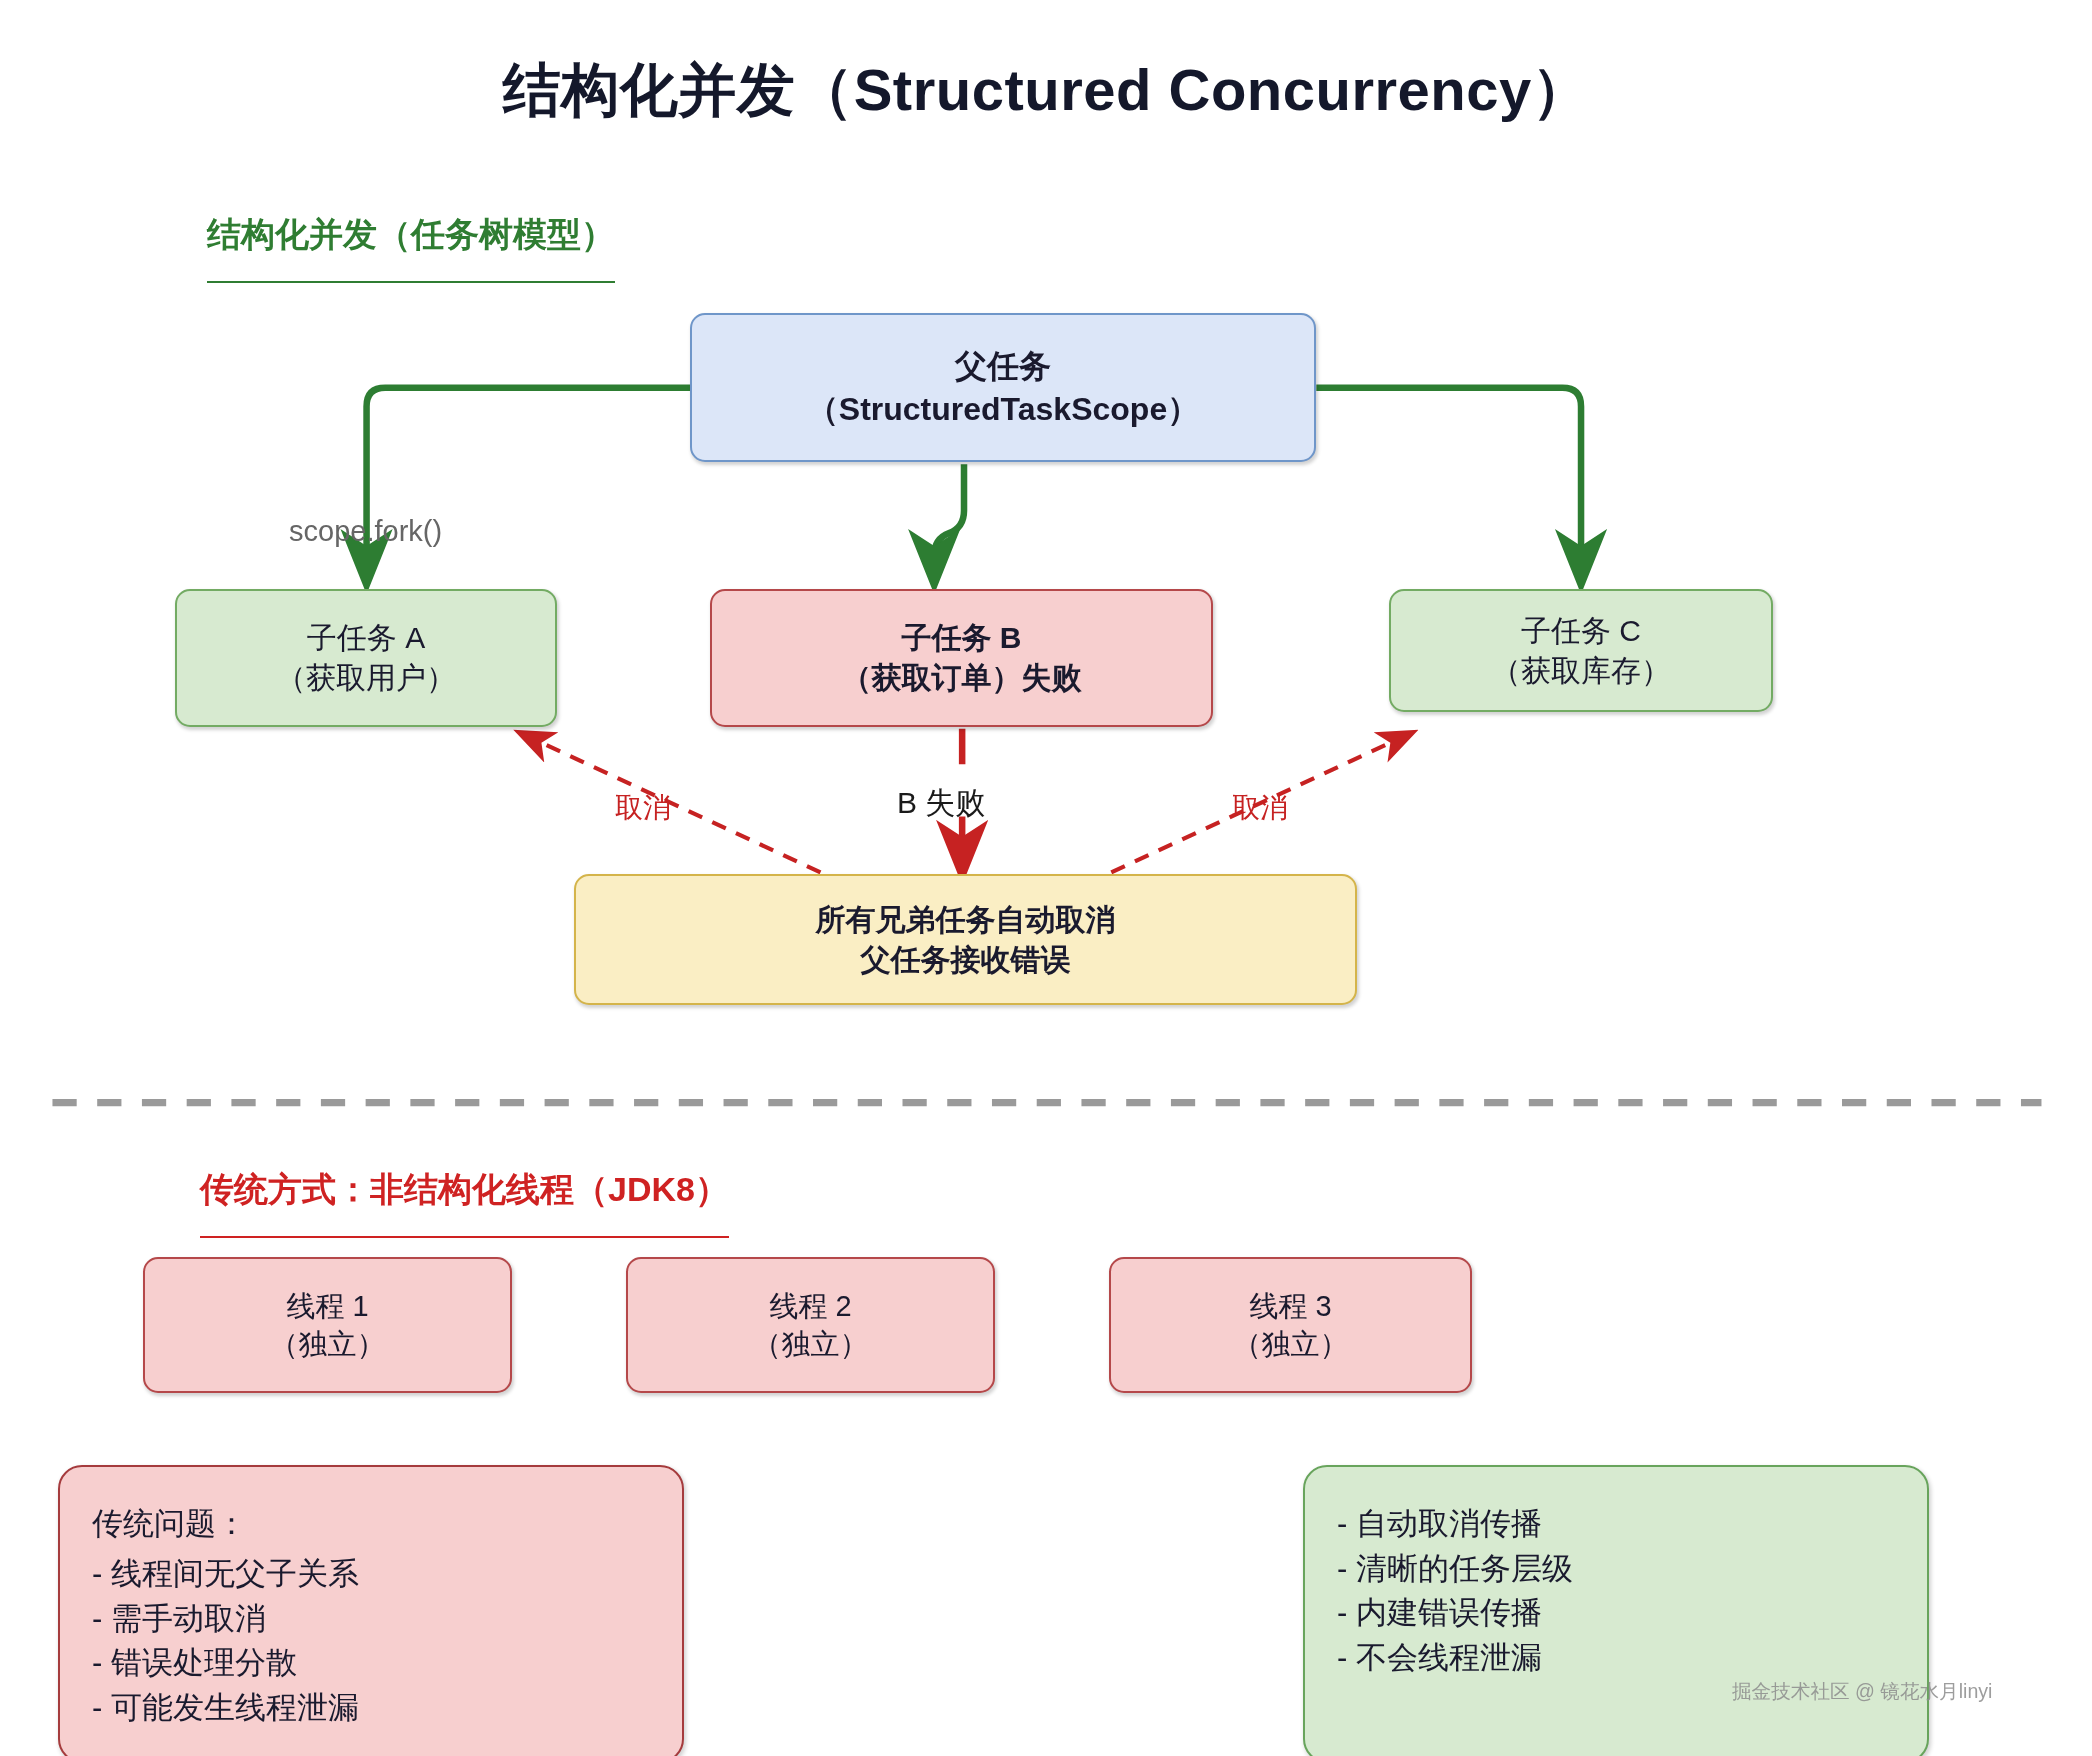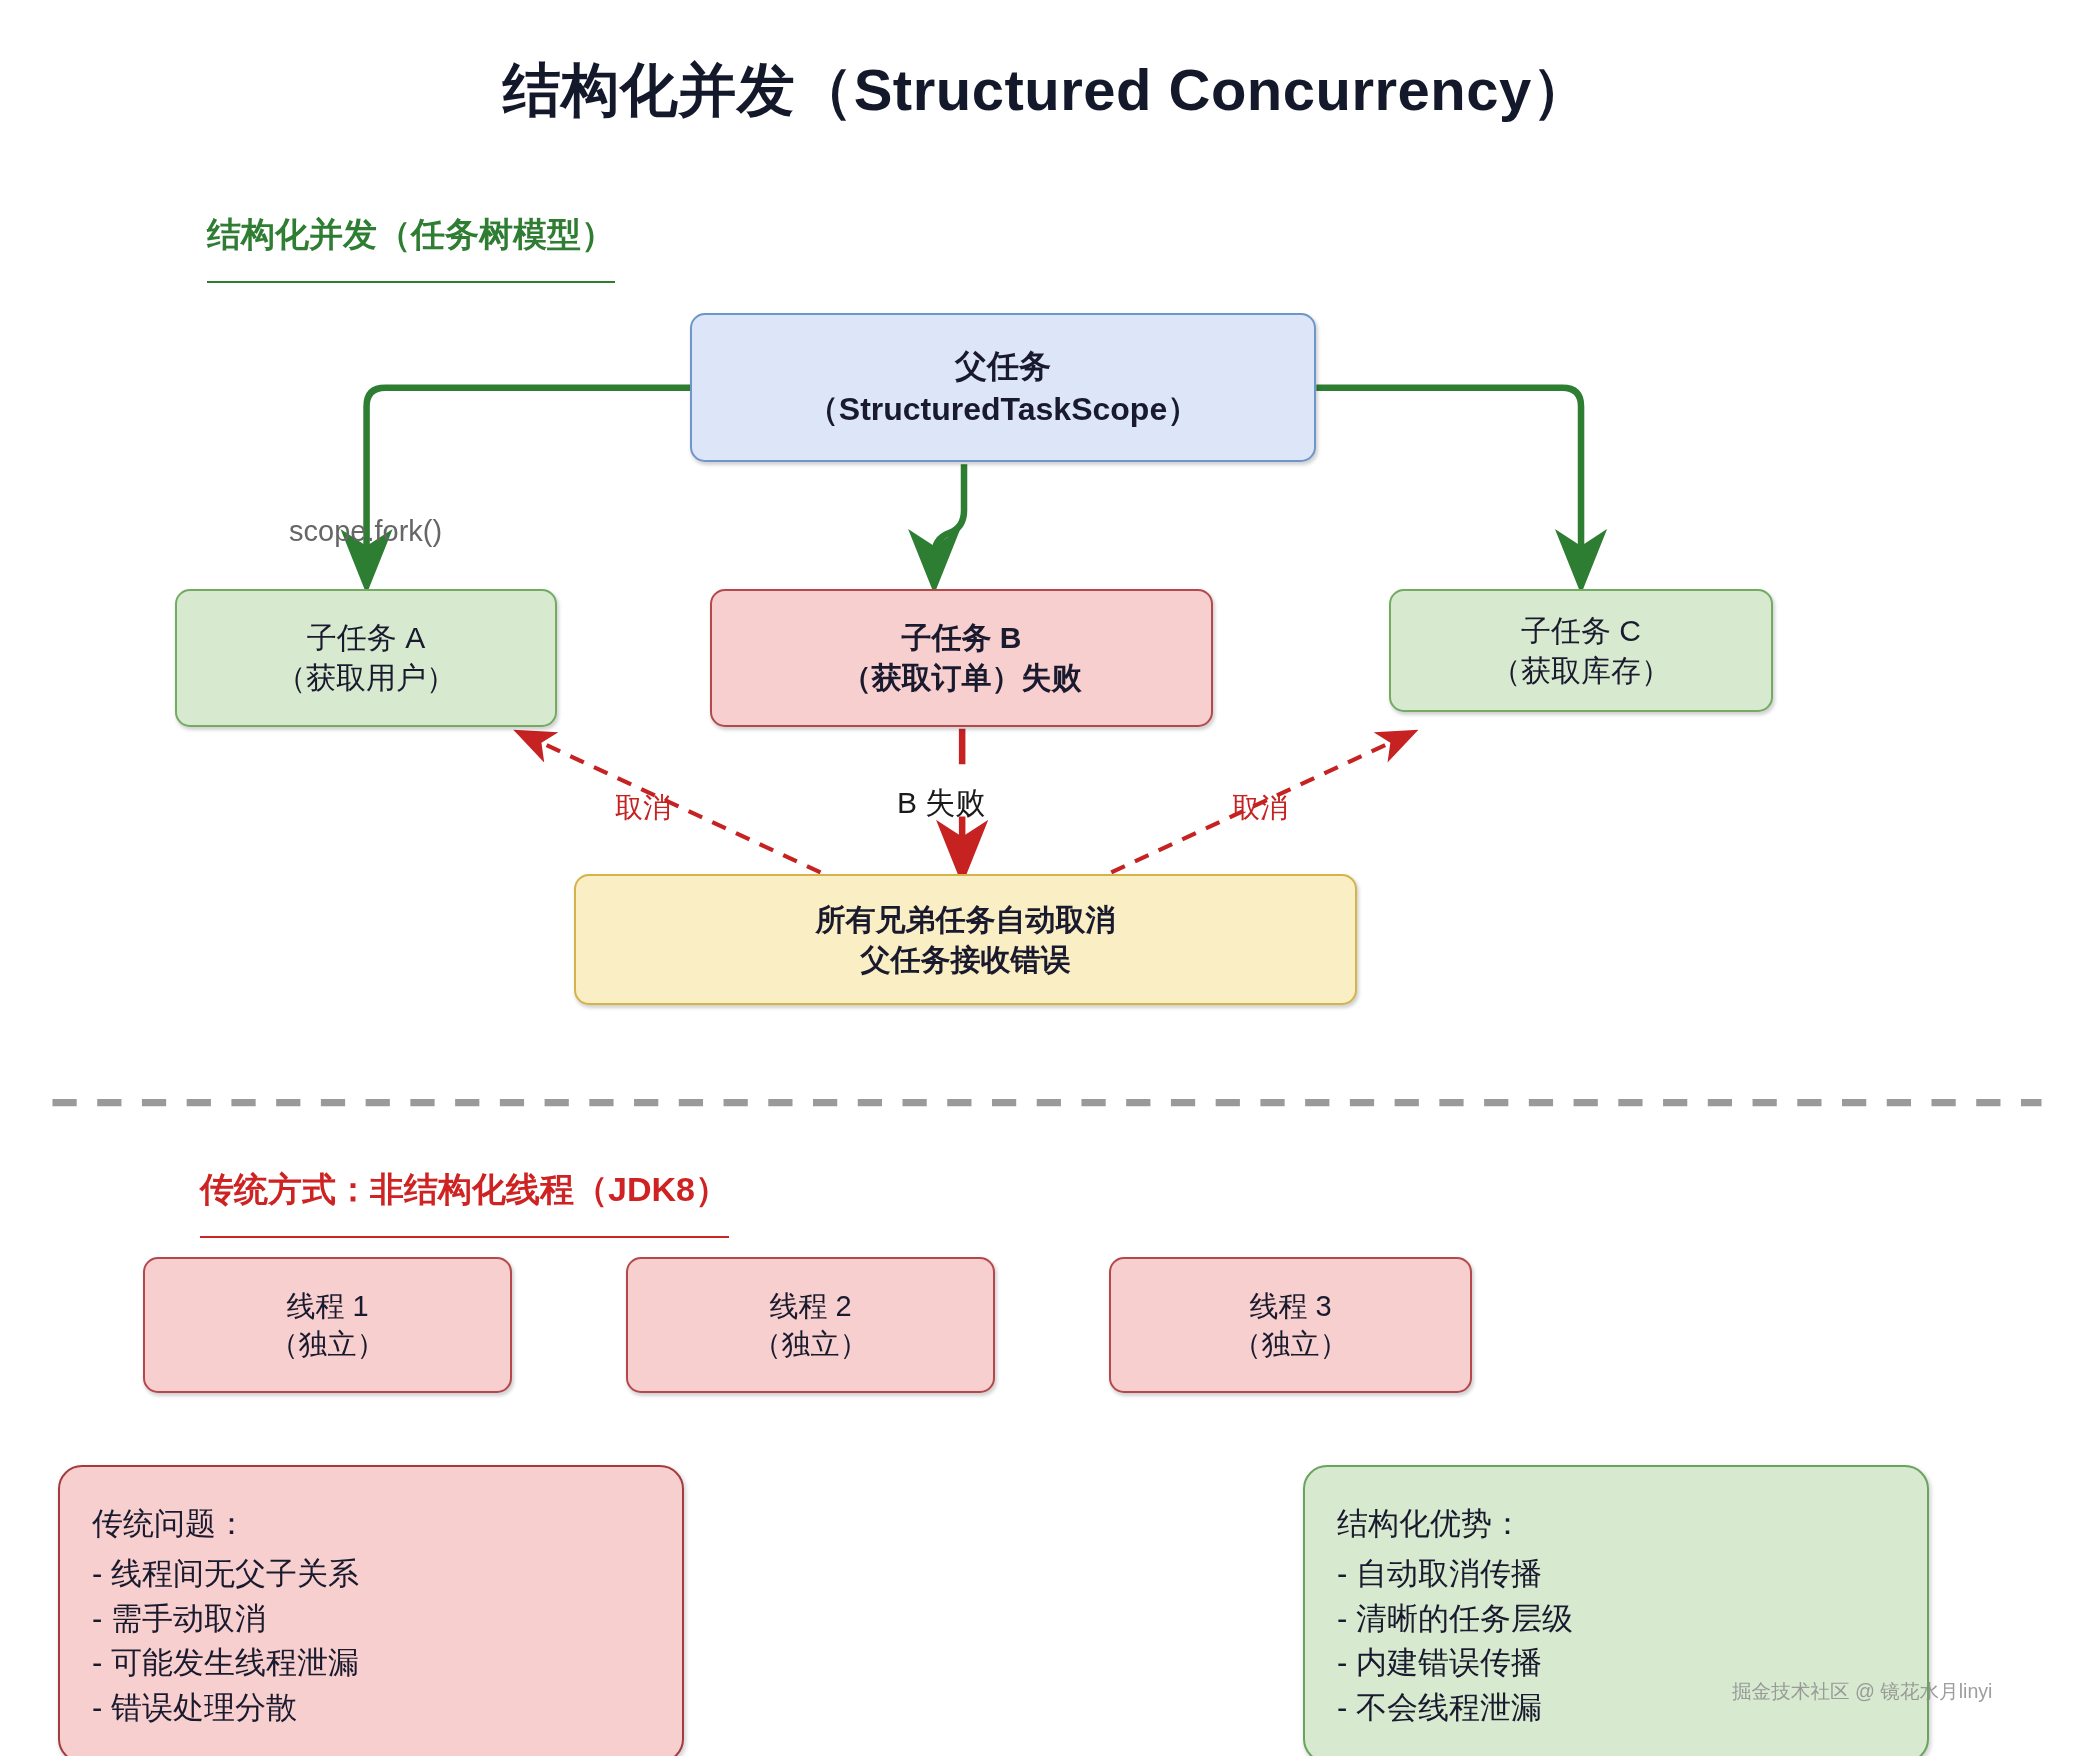--- a/index.html
+++ b/index.html
@@ -245,26 +245,25 @@
 </div>
 <div class="abs node node-red thread-box" id="node-thread-3">
   <span class="line">线程 3</span>
   <span class="line">（独立）</span>
 </div>
 
 <div class="abs panel" id="panel-problems">
   <span class="panel-title">传统问题：</span>
   <span class="panel-item">- 线程间无父子关系</span>
   <span class="panel-item">- 需手动取消</span>
+  <span class="panel-item">- 错误处理分散</span>
   <span class="panel-item">- 可能发生线程泄漏</span>
-  <span class="panel-item">- 错误处理分散</span>
 </div>
 
 <div class="abs panel" id="panel-advantages">
-  <span class="panel-title">结构化优势：</span>
   <span class="panel-item">- 自动取消传播</span>
   <span class="panel-item">- 清晰的任务层级</span>
   <span class="panel-item">- 内建错误传播</span>
   <span class="panel-item">- 不会线程泄漏</span>
 </div>
 
 <div class="abs" id="watermark">掘金技术社区 @ 镜花水月linyi</div>
 
 
 </body></html>

